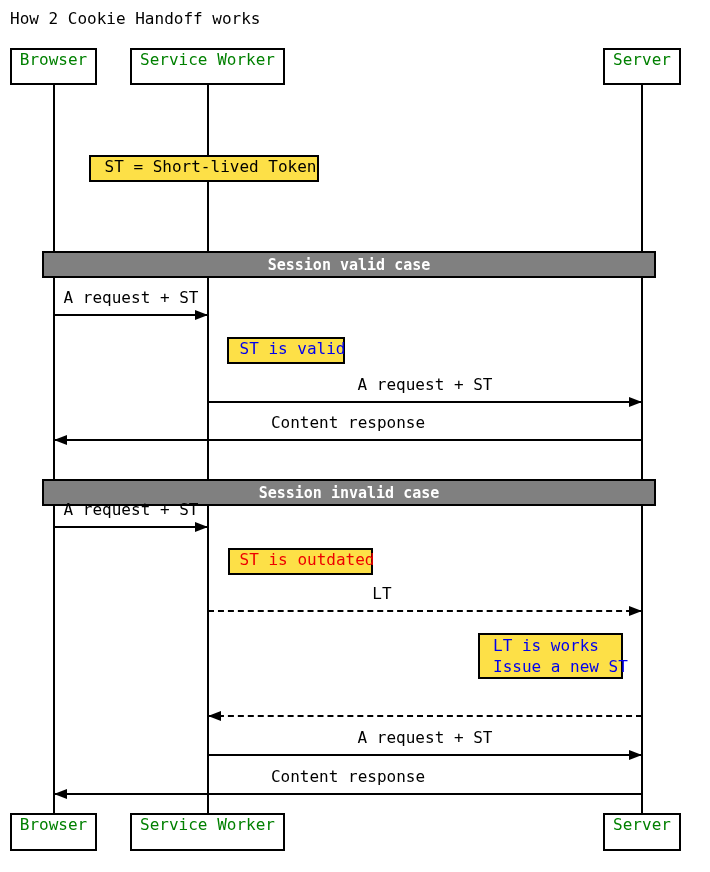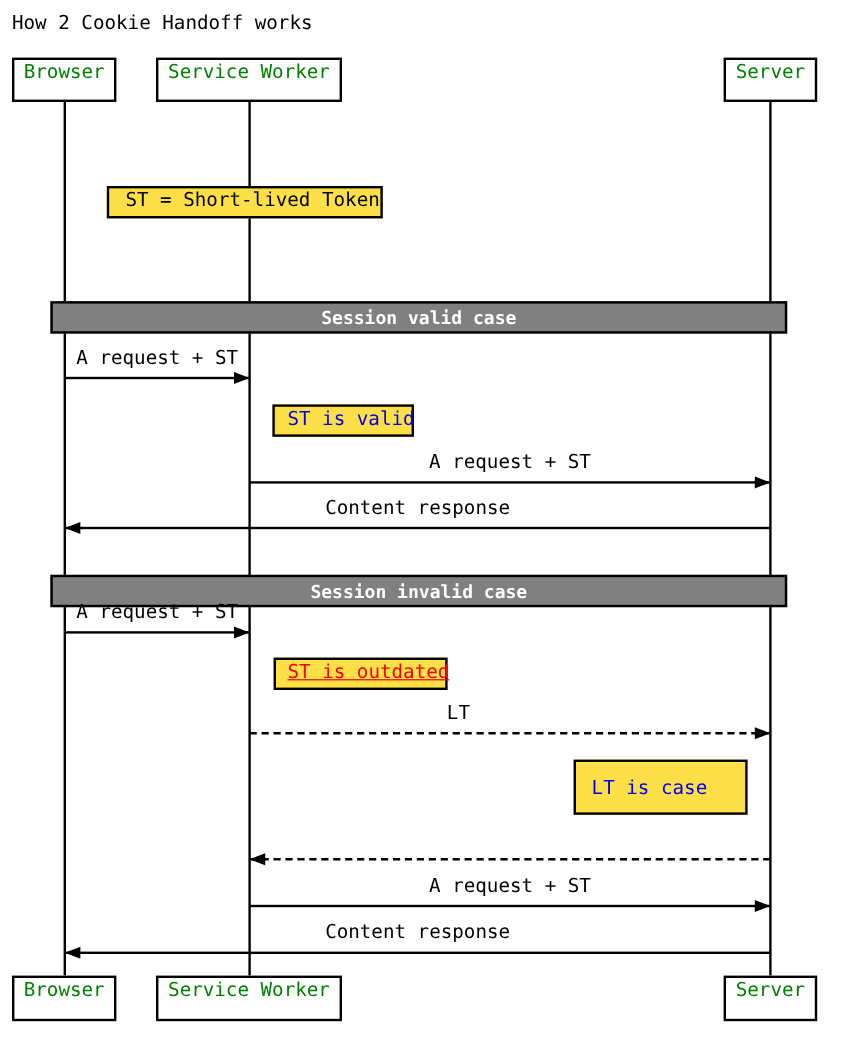--- a/index.html
+++ b/index.html
@@ -27,21 +27,21 @@
     position:absolute;width:2px;top:85px;height:728px;
     background:var(--line,#000);
   }
   .note{
     position:absolute;box-sizing:border-box;
     border:2px solid var(--line,#000);background:#fde047;
     display:flex;align-items:flex-start;justify-content:center;
     white-space:nowrap;z-index:3;padding-left:13px;
   }
   .note.blue{color:var(--valid_text,#0000ff);}
-  .note.red{color:var(--error_text,#ff0000);text-decoration:underline;}
+  .note.red{color:var(--error_text,#ff0000);}
   .note.multi{flex-direction:column;line-height:21px;}
   .divider{
     position:absolute;left:42px;width:614px;height:27px;
     box-sizing:border-box;border:2px solid var(--line,#000);
     background:var(--divider_bg,#808080);
     color:var(--divider_text,#fff);font-weight:bold;font-size:15px;
     display:flex;align-items:center;justify-content:center;
     z-index:2;
   }
   .msg-line{position:absolute;height:2px;background:var(--line,#000);z-index:1;}
@@ -110,21 +110,22 @@
 
   <div class="note red" style="left:228px;top:548px;width:145px;height:27px;">
     <span>ST is outdated</span>
   </div>
 
   <div class="msg-label" style="left:208px;top:584px;width:348px;">LT</div>
   <div class="msg-line dashed" style="left:208px;top:610px;width:434px;"></div>
   <div class="arrow right" style="left:629px;top:606px;"></div>
 
   <div class="note blue multi" style="left:478px;top:633px;width:145px;height:46px;">
-    <span>LT is case</span>
+    <span>LT is works</span>
+    <span>Issue a new ST</span>
   </div>
 
   <div class="msg-line dashed" style="left:208px;top:715px;width:434px;"></div>
   <div class="arrow left" style="left:208px;top:711px;"></div>
 
   <div class="msg-label" style="left:208px;top:728px;width:434px;">A request + ST</div>
   <div class="msg-line" style="left:208px;top:754px;width:434px;"></div>
   <div class="arrow right" style="left:629px;top:750px;"></div>
 
   <div class="msg-label" style="left:54px;top:767px;width:588px;">Content response</div>

